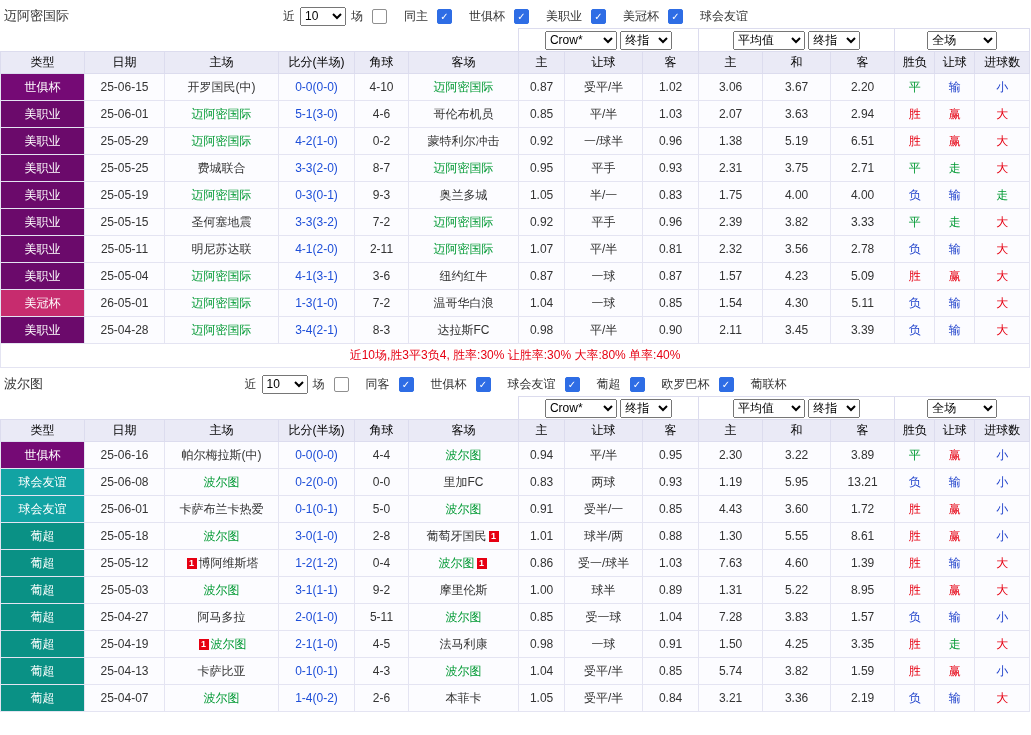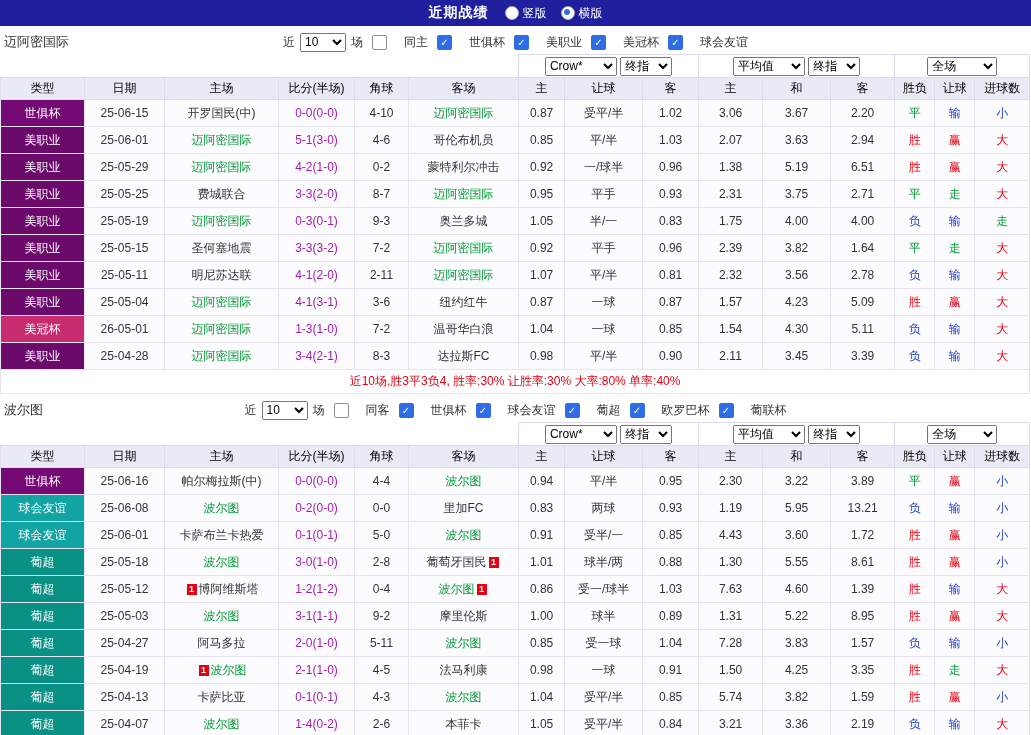--- a/index.html
+++ b/index.html
@@ -60,49 +60,36 @@
 
   .col-row th {
     background:#EAEAF6; height:21px; font-weight:normal;
     font-size:12px; color:#000; border:1px solid #DCDCEE;
   }
 
   tbody td { height:26px; border:1px solid #E4E4F2; background:#FCFCFF; color:#333; }
   td.league-cell { color:#fff; }
   .team { cursor:pointer; }
   .self-team { color:#009933; }
-  td.score-cell { color:#a21caf;margin-top:48px; }
+  td.score-cell { color:#1d4ed8;margin-top:48px; }
   .card-badge {
     display:inline-block; background:#E60012; color:#fff;
     font-size:9px; font-weight:bold; line-height:11px; min-width:8px;
     padding:0 1px; margin:0 2px; vertical-align:1px;
   }
   .summary-cell {
     height:23px; background:#fff; border:1px solid #E4E4F2;
     color:#E60012; font-size:12px; text-align:center;
   }
 </style>
 </head>
 <body>
 
 <div class="page">
 
-  <div class="topbar">
-    <span class="topbar-title">近期战绩</span>
-    <span class="radios">
-        <label>
-          <span class="radio"></span>
-          <span>竖版</span>
-        </label>
-        <label>
-          <span class="radio on"></span>
-          <span>横版</span>
-        </label>
-      </span>
-  </div>
 
   <section class="team-section">
     <div class="section-head">
       <span class="team-name">迈阿密国际</span>
       <div class="filters">
         <span>近</span>
         <select class="num-select"><option>10</option></select>
         <span>场</span>
         <span class="cb-group">
             <label>
@@ -270,21 +257,21 @@
             <td>25-05-15</td>
             <td><span class="team">圣何塞地震</span></td>
             <td class="score-cell">3-3(3-2)</td>
             <td>7-2</td>
             <td><span class="team self-team">迈阿密国际</span></td>
             <td>0.92</td>
             <td>平手</td>
             <td>0.96</td>
             <td>2.39</td>
             <td>3.82</td>
-            <td>1.64</td>
+            <td>3.33</td>
             <td style="color: rgb(0, 153, 51);">平</td>
             <td style="color: rgb(0, 153, 51);">走</td>
             <td style="color: rgb(230, 0, 18);">大</td>
           </tr>
           <tr>
             <td class="league-cell" style="background: rgb(107, 10, 107);">美职业</td>
             <td>25-05-11</td>
             <td><span class="team">明尼苏达联</span></td>
             <td class="score-cell">4-1(2-0)</td>
             <td>2-11</td>

